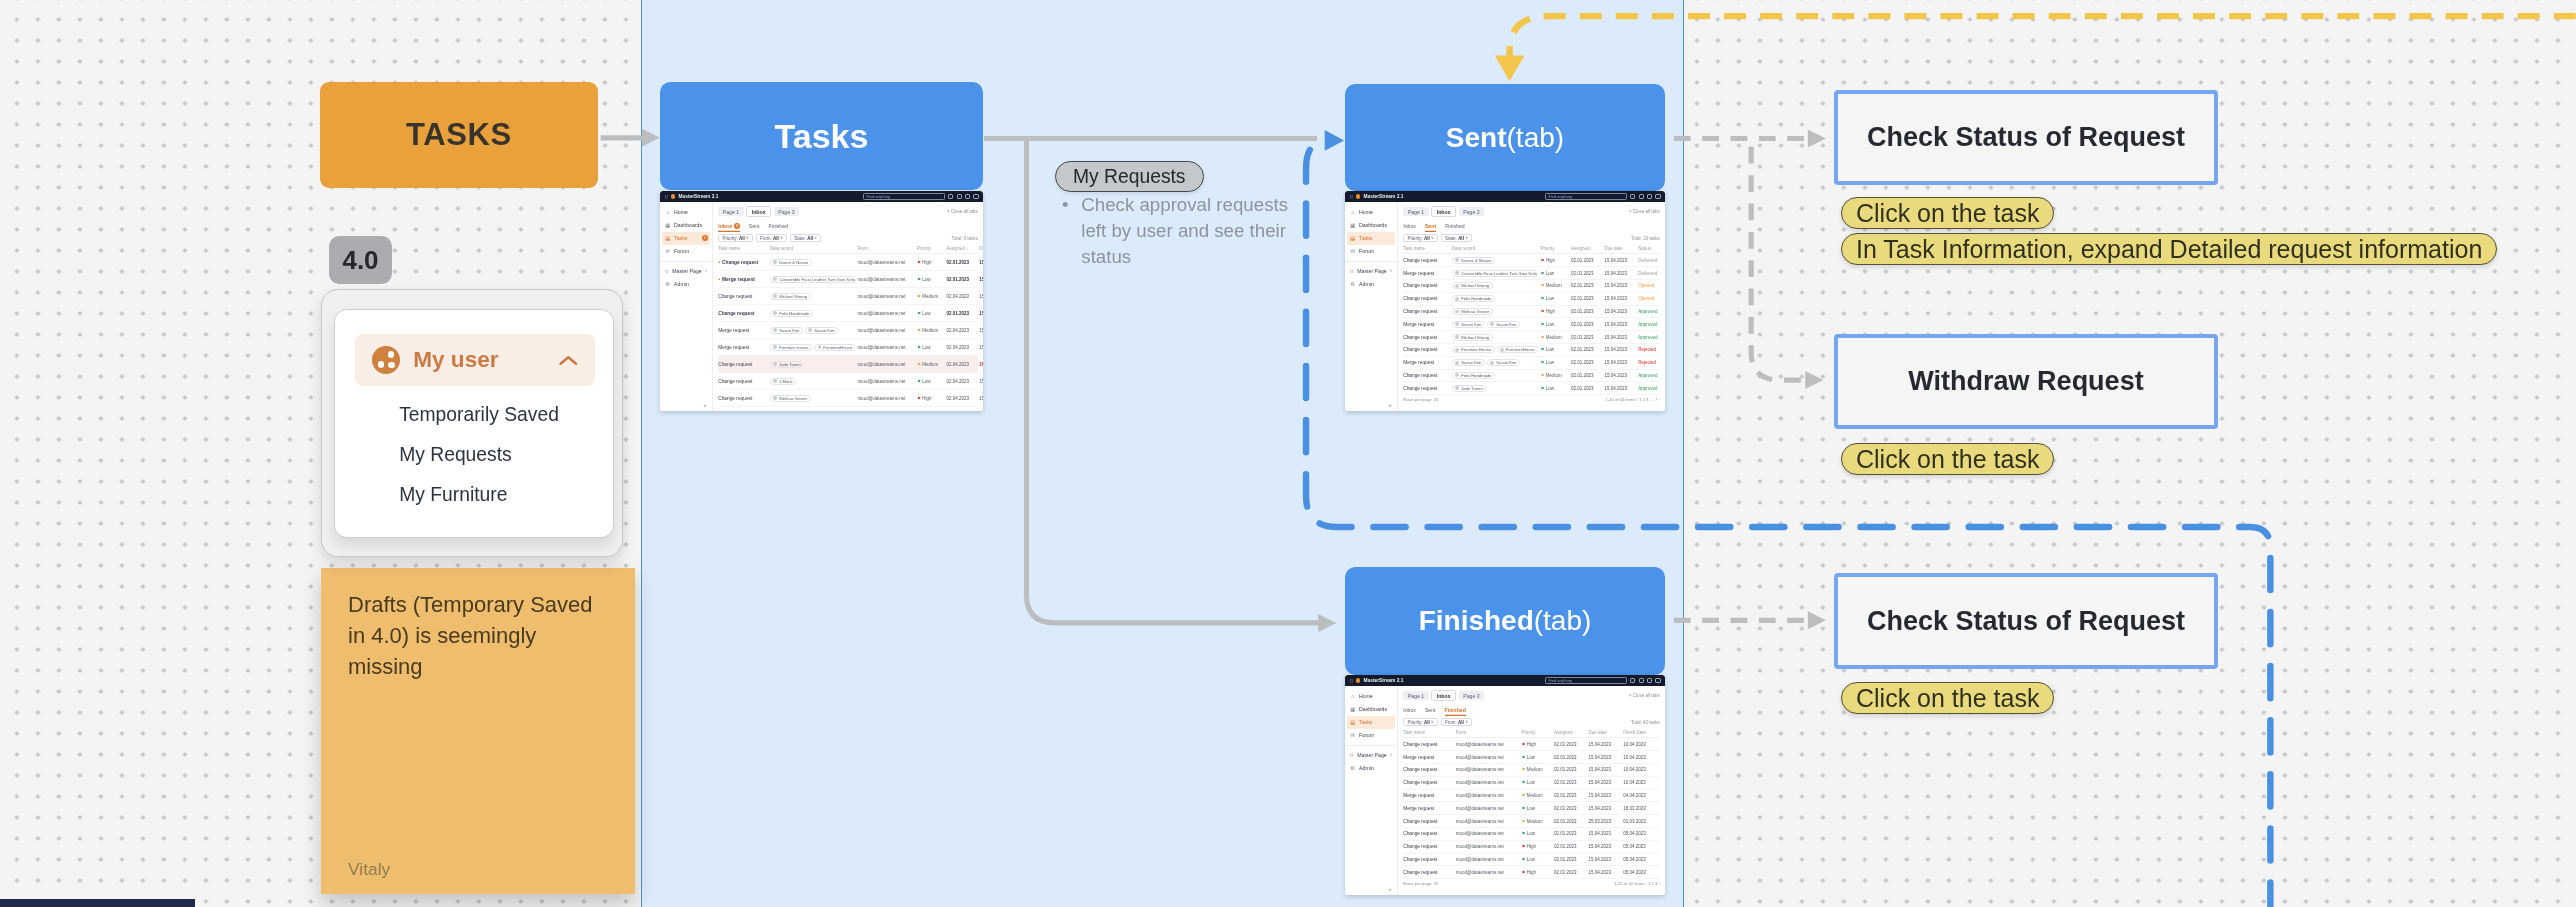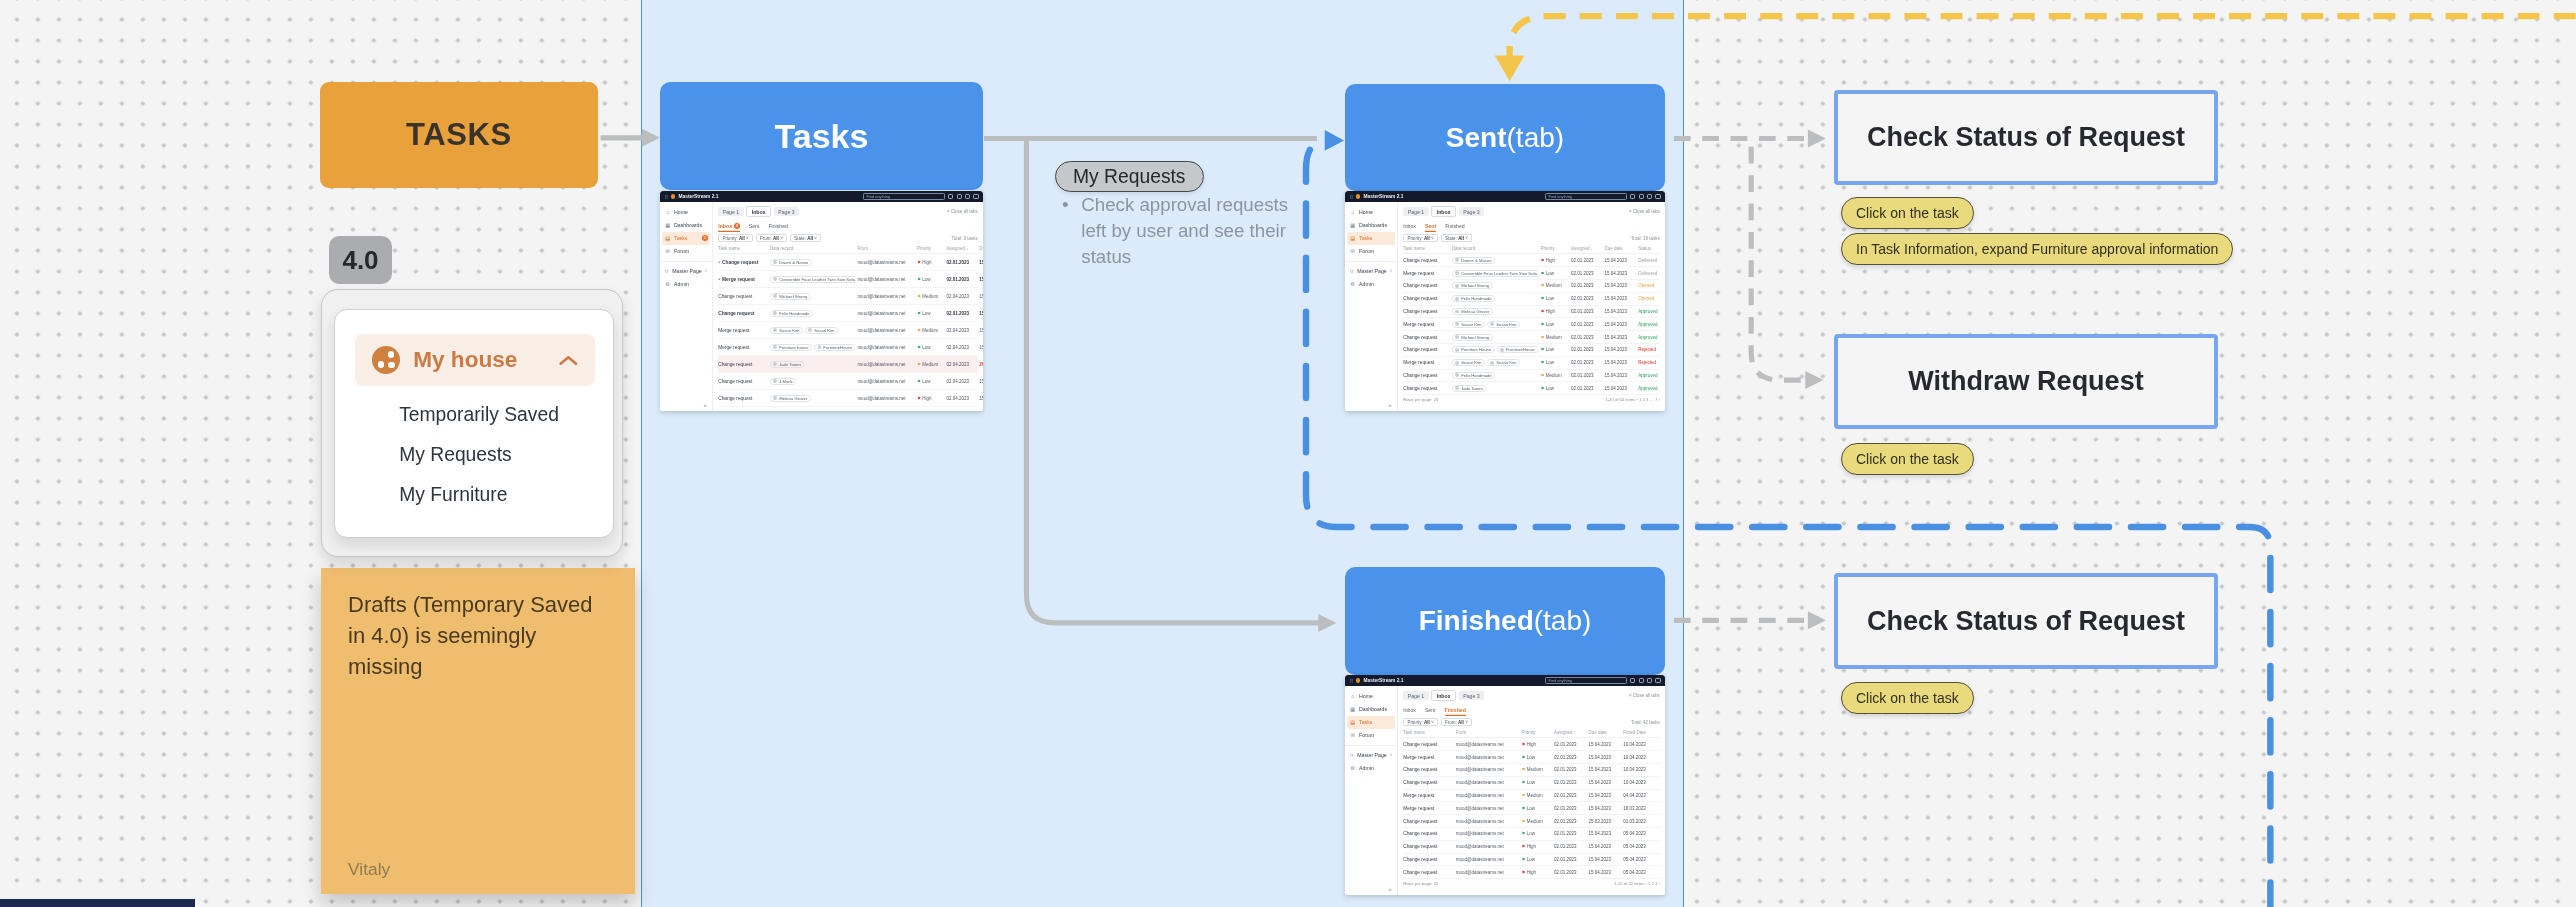--- a/index.html
+++ b/index.html
@@ -39,21 +39,21 @@
 
   .check-box{ position:absolute; z-index:5; background:#F5F5F6; border:4.5px solid var(--check-border,#76A5F1);
     border-radius:3.9px; display:flex; align-items:center; justify-content:center; }
   .check-box .t{ font-size:27px; font-weight:bold; color:#26292F; }
   #cs1{ left:1834px; top:90px; width:384px; height:95px; }
   #withdraw{ left:1834px; top:334px; width:384px; height:95px; }
   #cs2{ left:1834px; top:573px; width:384px; height:96px; }
 
   .ypill{ position:absolute; z-index:5; height:32px; display:inline-flex; align-items:center;
     background:var(--yellow-pill,#E9DB7D); border:1.9px solid #56513A; border-radius:16px;
-    padding:0 14px; font-size:14px; color:#31301F; white-space:nowrap; box-shadow:0 2.6px 4.5px rgba(0,0,0,.13); }
+    padding:0 14px; font-size:25px; color:#31301F; white-space:nowrap; box-shadow:0 2.6px 4.5px rgba(0,0,0,.13); }
   .gpill{ position:absolute; z-index:5; height:31px; display:inline-flex; align-items:center;
     background:var(--gray-pill,#C5C8CB); border:1.9px solid #42474C; border-radius:15.5px;
     padding:0 17px; font-size:19.3px; color:#24282D; white-space:nowrap; box-shadow:0 1.9px 3.9px rgba(0,0,0,.10); }
 
   .note-bullets{ position:absolute; left:1062px; top:192px; width:240px; z-index:5;
     font-size:18.7px; line-height:26px; color:#8D949D; }
   .note-bullets .li{ display:flex; }
   .note-bullets .b{ width:19.3px; flex:none; }
 
   .badge40{ position:absolute; left:329px; top:236px; width:63px; height:48px; z-index:5;
@@ -176,21 +176,21 @@
   </div>
 
   <div class="card-outer">
     <div class="card-inner">
       <div class="mw-head">
         <span class="mw-ic">
             <i></i>
             <i></i>
             <i></i>
           </span>
-        <span class="mw-title">My house</span>
+        <span class="mw-title">My user</span>
         <svg class="mw-chev" width="20.6" height="13" viewBox="0 0 32 20">
           <polyline points="4,15 16,5 28,15" fill="none" stroke="#CC7A45" stroke-width="4" stroke-linecap="round" stroke-linejoin="round"></polyline>
         </svg>
       </div>
       <div class="mw-items">
         <div class="it">Temporarily Saved</div>
         <div class="it">My Requests</div>
         <div class="it">My Furniture</div>
       </div>
     </div>
@@ -967,21 +967,21 @@
       </div>
     </div>
 
   <div class="check-box" id="cs1">
     <span class="t">Check Status of Request</span>
   </div>
   <div class="ypill" style="left:1841px; top:197px;">
     <span>Click on the task</span>
   </div>
   <div class="ypill" style="left:1841px; top:233px;">
-    <span>In Task Information, expand Furniture approval information</span>
+    <span>In Task Information, expand Detailed request information</span>
   </div>
 
   <div class="check-box" id="withdraw">
     <span class="t">Withdraw Request</span>
   </div>
   <div class="ypill" style="left:1841px; top:443px;">
     <span>Click on the task</span>
   </div>
 
   <div class="check-box" id="cs2">

